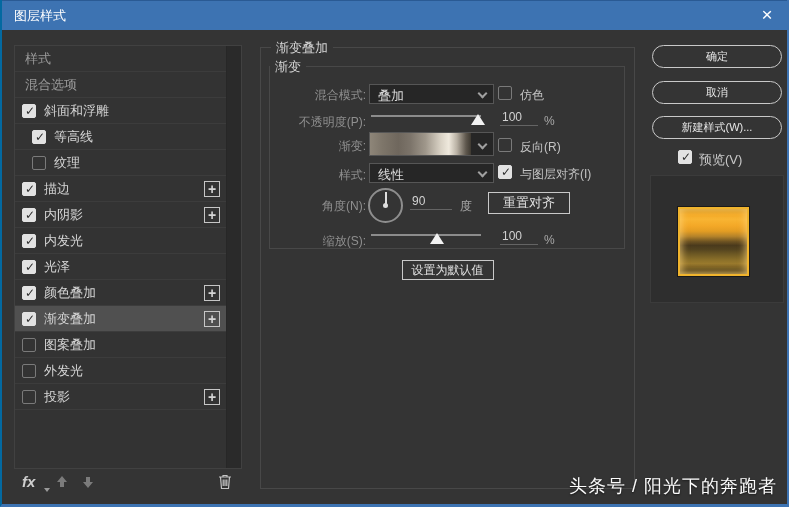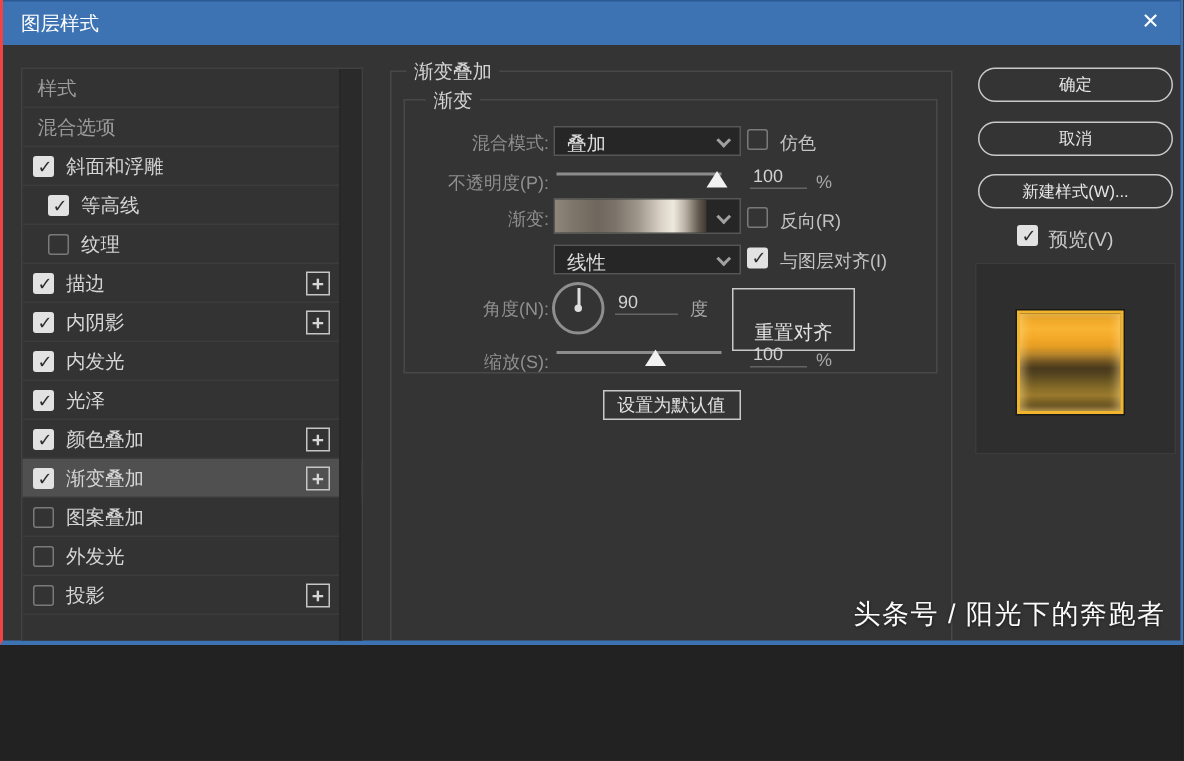--- a/index.html
+++ b/index.html
@@ -1,20 +1,20 @@
 <!DOCTYPE html>
 <html><head>
 <meta charset="utf-8">
 <style>
   * { margin:0; padding:0; box-sizing:border-box; }
   html,body { width:789px; height:507px; background:#222; }
   body { font-family:"Liberation Sans","DejaVu Sans",sans-serif; font-size:12px; color:#cfcfcf; }
 
-  .dialog { position:relative; width:789px; height:430px; background:#343434;
-            border-left:2px solid #ef4444; border-right:2px solid #3d73b2; border-bottom:3px solid #3d73b2;
+  .dialog { position:relative; width:789px; height:507px; background:#343434;
+            border-left:2px solid #0369a1; border-right:2px solid #3d73b2; border-bottom:3px solid #3d73b2;
             overflow:hidden; }
 
   
   .titlebar { position:absolute; left:-2px; top:0; width:789px; height:30px; background:#3d73b2;
               border-top:1px solid #2a5a94; }
   .titlebar .ttl { position:absolute; left:14px; top:0; line-height:30px; color:#ffffff; font-size:13px; }
   .closebox { position:absolute; right:0; top:0; width:44px; height:30px; cursor:pointer; }
   .closebox::after { content:"×"; position:absolute; left:0; top:0; width:100%; height:100%;
                      text-align:center; line-height:27px; font-size:19px; color:#fff; }
 
@@ -86,21 +86,21 @@
   .mini-cb.checked::after { content:"✓"; position:absolute; left:0; top:-1px; width:14px; text-align:center;
                             font-size:12px; font-weight:bold; color:#2d2d2d; }
 
   .dial { position:absolute; left:98px; top:121px; width:35px; height:35px; border-radius:50%;
           border:2px solid #8e8e8e; cursor:pointer; }
   .dial .needle { position:absolute; left:50%; top:2px; width:2px; height:14px; margin-left:-1px; background:#dedede; }
   .dial .hub { position:absolute; left:50%; top:50%; width:5px; height:5px; margin:-2.5px 0 0 -2.5px;
                border-radius:50%; background:#dedede; }
 
   .pbtn { background:#343434; border:1px solid #c9c9c9; color:#e2e2e2; font-size:12px;
-          font-family:"Liberation Sans","DejaVu Sans",sans-serif; padding:20px 10px; cursor:pointer; }
+          font-family:"Liberation Sans","DejaVu Sans",sans-serif; padding:0 10px; cursor:pointer; }
   .resetbtn { position:absolute; left:218px; top:125px; width:82px; height:22px; font-size:13px; }
   .defaults { position:absolute; left:0; top:212px; width:100%; display:flex; justify-content:center; gap:12px; }
   .defaults .pbtn { height:20px; padding:1px 9px; font-size:12px; }
 
   
   .pillbtn { position:absolute; left:650px; width:130px; height:23px; background:transparent;
              border:1px solid #c9c9c9; border-radius:12px; color:#e6e6e6; font-size:11px;
              font-family:"Liberation Sans","DejaVu Sans",sans-serif; cursor:pointer; }
   .previewrow { position:absolute; left:676px; top:150px; }
   .previewlbl { position:absolute; left:697px; top:151px; color:#c8c8c8; font-size:13px; }
@@ -211,21 +211,21 @@
       <svg width="16" height="17" viewBox="0 0 16 17">
         <path d="M2 4 H14 M6 4 V2.5 H10 V4 M3.5 4 L4.5 15.5 H11.5 L12.5 4 M6.2 6.5 V13 M8 6.5 V13 M9.8 6.5 V13" stroke="#c4c4c4" stroke-width="1.2" fill="none"></path>
         </svg>
     </span>
   </div>
 
   <div class="groupbox main-group">
     <span class="grouplabel">渐变叠加</span>
 
     <div class="sub-group">
-      <span class="grouplabel" style="left:14px;">渐变</span>
+      <span class="grouplabel" style="left:0;">渐变</span>
 
       <span class="flabel" style="top:20px;">混合模式:</span>
       <div class="dropdown" style="top:17px;">
         <span class="dtext">叠加</span>
         <span class="chev"></span>
       </div>
       <span class="mini-cb" style="left:228px; top:19px;"></span>
       <span class="brightlbl" style="left:250px; top:20px;">仿色</span>
 
       <span class="flabel" style="top:47px;">不透明度(P):</span>
@@ -237,20 +237,21 @@
       <span class="unit" style="left:274px; top:47px;">%</span>
 
       <span class="flabel" style="top:71px;">渐变:</span>
       <div class="gswatch">
         <span class="grad"></span>
         <span class="chev"></span>
       </div>
       <span class="mini-cb" style="left:228px; top:71px;"></span>
       <span class="brightlbl" style="left:250px; top:72px;">反向(R)</span>
 
+      <span class="flabel" style="top:100px;">样式:</span>
       <div class="dropdown" style="top:96px;">
         <span class="dtext">线性</span>
         <span class="chev"></span>
       </div>
       <span class="mini-cb checked" style="left:228px; top:98px;"></span>
       <span class="brightlbl" style="left:250px; top:99px;">与图层对齐(I)</span>
 
       <span class="flabel" style="top:131px;">角度(N):</span>
       <div class="dial">
         <span class="needle"></span>

